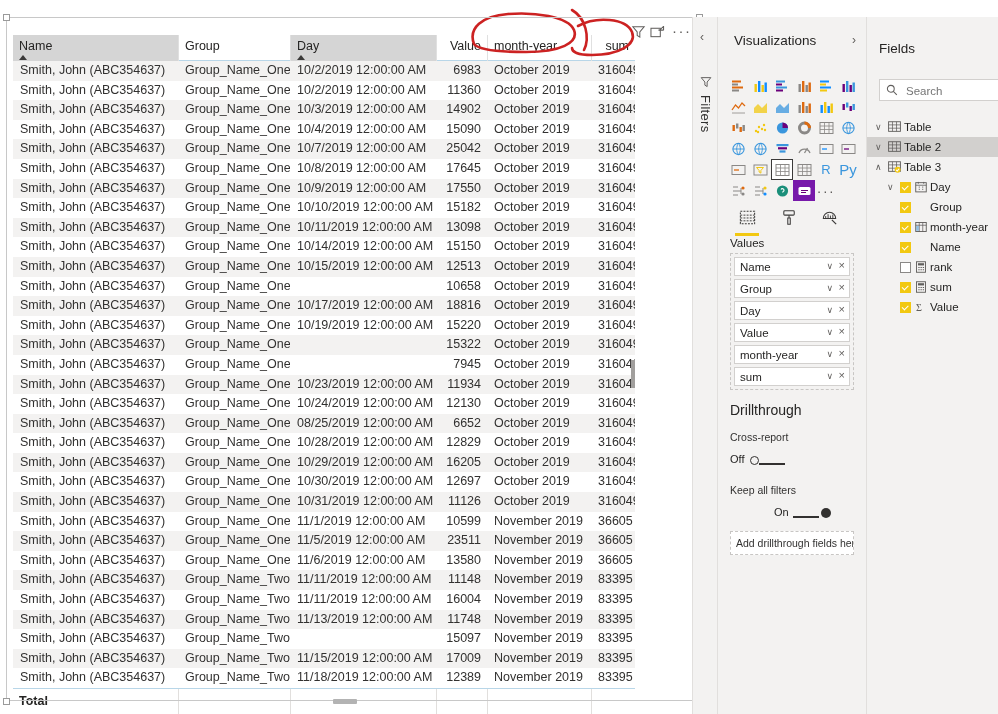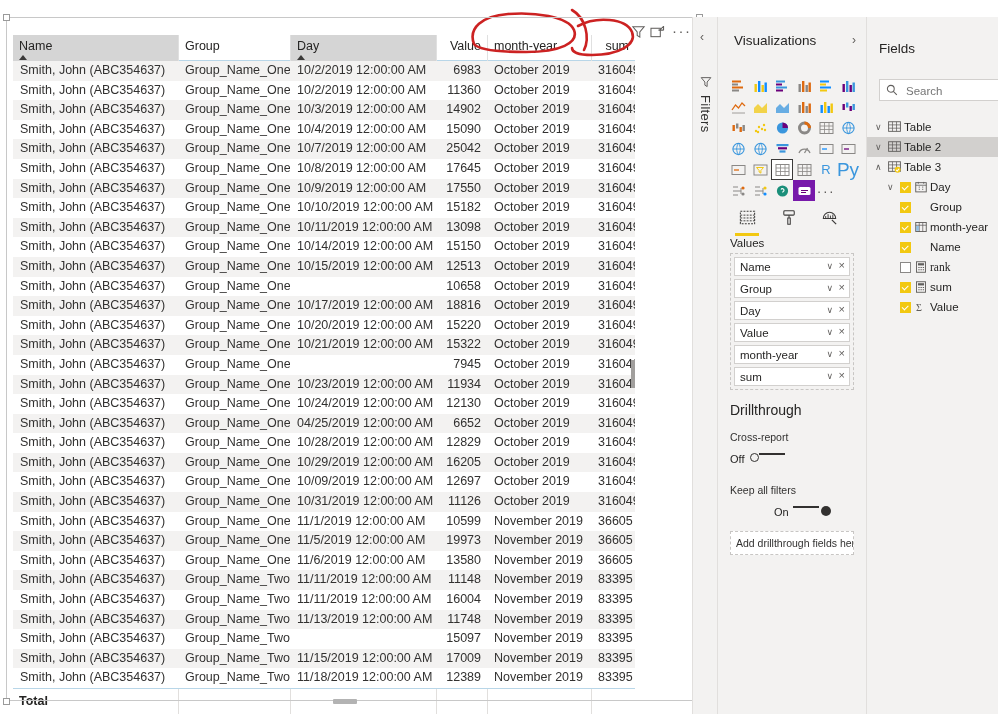--- a/index.html
+++ b/index.html
@@ -175,21 +175,21 @@
   }
   .well:last-child { margin-bottom: 0; }
   .well .chev { position:absolute; right:16px; top:3px; color:#605e5c; font-size:9px; }
   .well .xmark { position:absolute; right:4px; top:1px; color:#605e5c; font-size:11px; cursor:pointer; }
 
   #drill-title { position:absolute; left:12px; top:385px; font-size:14px; color:#252423; }
   #cross-report-label { position:absolute; left:12px; top:414px; font-size:10.5px; color:#323130; }
   #cross-report-toggle { position:absolute; left:12px; top:436px; font-size:11px; color:#252423; }
   #keep-filters-label { position:absolute; left:12px; top:467px; font-size:10.5px; color:#323130; }
   #keep-filters-toggle { position:absolute; left:12px; top:489px; font-size:11px; color:#252423;margin-left:44px; }
-  .tgl { display:inline-flex; align-items:flex-start; gap:4px; cursor:pointer; }
+  .tgl { display:inline-flex; align-items:flex-end; gap:4px; cursor:pointer; }
   .tgl .track { display:inline-block; width:26px; height:2px; background:#323130; position:relative; }
   .tgl.off .knob {
     display:inline-block; width:9px;height:9px;border-radius:50%;
     border:1.5px solid #323130; background:#f3f2f1; position:relative; left:2px; top:0;
   }
   .tgl.on .knob {
     display:inline-block; width:10px;height:10px;border-radius:50%;
     background:#323130; position:relative; left:-2px;
   }
   .tgl.off .track { margin-left:-2px; }
@@ -365,29 +365,28 @@
               <div class="cell c-name">Smith, John (ABC354637)</div>
               <div class="cell c-group">Group_Name_One</div>
               <div class="cell c-day">10/17/2019 12:00:00 AM</div>
               <div class="cell c-value num">18816</div>
               <div class="cell c-my">October 2019</div>
               <div class="cell c-sum num">316049</div>
             </div>
             <div class="row">
               <div class="cell c-name">Smith, John (ABC354637)</div>
               <div class="cell c-group">Group_Name_One</div>
-              <div class="cell c-day">10/20/2019 12:00:00 AM</div>
+              <div class="cell c-day">10/19/2019 12:00:00 AM</div>
               <div class="cell c-value num">15220</div>
               <div class="cell c-my">October 2019</div>
               <div class="cell c-sum num">316049</div>
             </div>
             <div class="row alt">
               <div class="cell c-name">Smith, John (ABC354637)</div>
               <div class="cell c-group">Group_Name_One</div>
-              <div class="cell c-day">10/21/2019 12:00:00 AM</div>
               <div class="cell c-value num">15322</div>
               <div class="cell c-my">October 2019</div>
               <div class="cell c-sum num">316049</div>
             </div>
             <div class="row">
               <div class="cell c-name">Smith, John (ABC354637)</div>
               <div class="cell c-group">Group_Name_One</div>
               <div class="cell c-value num">7945</div>
               <div class="cell c-my">October 2019</div>
               <div class="cell c-sum num">316049</div>
@@ -404,21 +403,21 @@
               <div class="cell c-name">Smith, John (ABC354637)</div>
               <div class="cell c-group">Group_Name_One</div>
               <div class="cell c-day">10/24/2019 12:00:00 AM</div>
               <div class="cell c-value num">12130</div>
               <div class="cell c-my">October 2019</div>
               <div class="cell c-sum num">316049</div>
             </div>
             <div class="row alt">
               <div class="cell c-name">Smith, John (ABC354637)</div>
               <div class="cell c-group">Group_Name_One</div>
-              <div class="cell c-day">04/25/2019 12:00:00 AM</div>
+              <div class="cell c-day">08/25/2019 12:00:00 AM</div>
               <div class="cell c-value num">6652</div>
               <div class="cell c-my">October 2019</div>
               <div class="cell c-sum num">316049</div>
             </div>
             <div class="row">
               <div class="cell c-name">Smith, John (ABC354637)</div>
               <div class="cell c-group">Group_Name_One</div>
               <div class="cell c-day">10/28/2019 12:00:00 AM</div>
               <div class="cell c-value num">12829</div>
               <div class="cell c-my">October 2019</div>
@@ -428,21 +427,21 @@
               <div class="cell c-name">Smith, John (ABC354637)</div>
               <div class="cell c-group">Group_Name_One</div>
               <div class="cell c-day">10/29/2019 12:00:00 AM</div>
               <div class="cell c-value num">16205</div>
               <div class="cell c-my">October 2019</div>
               <div class="cell c-sum num">316049</div>
             </div>
             <div class="row">
               <div class="cell c-name">Smith, John (ABC354637)</div>
               <div class="cell c-group">Group_Name_One</div>
-              <div class="cell c-day">10/09/2019 12:00:00 AM</div>
+              <div class="cell c-day">10/30/2019 12:00:00 AM</div>
               <div class="cell c-value num">12697</div>
               <div class="cell c-my">October 2019</div>
               <div class="cell c-sum num">316049</div>
             </div>
             <div class="row alt">
               <div class="cell c-name">Smith, John (ABC354637)</div>
               <div class="cell c-group">Group_Name_One</div>
               <div class="cell c-day">10/31/2019 12:00:00 AM</div>
               <div class="cell c-value num">11126</div>
               <div class="cell c-my">October 2019</div>
@@ -453,21 +452,21 @@
               <div class="cell c-group">Group_Name_One</div>
               <div class="cell c-day">11/1/2019 12:00:00 AM</div>
               <div class="cell c-value num">10599</div>
               <div class="cell c-my">November 2019</div>
               <div class="cell c-sum num">36605</div>
             </div>
             <div class="row alt">
               <div class="cell c-name">Smith, John (ABC354637)</div>
               <div class="cell c-group">Group_Name_One</div>
               <div class="cell c-day">11/5/2019 12:00:00 AM</div>
-              <div class="cell c-value num">19973</div>
+              <div class="cell c-value num">23511</div>
               <div class="cell c-my">November 2019</div>
               <div class="cell c-sum num">36605</div>
             </div>
             <div class="row">
               <div class="cell c-name">Smith, John (ABC354637)</div>
               <div class="cell c-group">Group_Name_One</div>
               <div class="cell c-day">11/6/2019 12:00:00 AM</div>
               <div class="cell c-value num">13580</div>
               <div class="cell c-my">November 2019</div>
               <div class="cell c-sum num">36605</div>
@@ -762,21 +761,21 @@
             <path d="M1 5h13M1 8.5h13M5.5 1.5v11M10 1.5v11" stroke="#8a8886" stroke-width="0.8"></path>
           </svg>
         </div>
         <div class="viz-btn">
           <svg width="15" height="14" viewBox="0 0 15 14">
             <rect x="1" y="1.5" width="13" height="11" fill="none" stroke="#8a8886" stroke-width="1"></rect>
             <path d="M1 5h13M1 8.5h13M5.5 1.5v11M10 1.5v11" stroke="#8a8886" stroke-width="0.8"></path>
           </svg>
         </div>
         <div class="viz-btn" style="color: rgb(58, 150, 221); font-size: 13px;">R</div>
-        <div class="viz-btn" style="color: rgb(58, 150, 221); font-size: 19px;">Py</div>
+        <div class="viz-btn" style="color: rgb(58, 150, 221); font-size: 15px;">Py</div>
         <div class="viz-btn">
           <svg width="15" height="14" viewBox="0 0 15 14">
             <path d="M2 3h5M2 7h5M2 11h5M7 7h3M10 4v6" fill="none" stroke="#8a8886" stroke-width="1"></path>
             <circle cx="12" cy="4" r="1.6" fill="#de6a10"></circle>
             <circle cx="12" cy="10" r="1.6" fill="#8a8886"></circle>
           </svg>
         </div>
         <div class="viz-btn">
           <svg width="15" height="14" viewBox="0 0 15 14">
             <path d="M2 3h5M2 7h5M2 11h5M7 7h3M10 4v6" fill="none" stroke="#8a8886" stroke-width="1"></path>
@@ -925,21 +924,21 @@
               <rect x="1.4" y="5.4" width="2.6" height="5.2" fill="#3a96dd" opacity="0.55"></rect>
             </svg>
           </span>
           <span>month-year</span>
         </div>
         <div class="fnode" style="padding-left: 33px;">
           <span class="cbx"></span>
           <span class="fico blank"></span>
           <span>Name</span>
         </div>
-        <div class="fnode" style="padding-left: 33px; font-family: Liberation Serif, serif;">
+        <div class="fnode" style="padding-left: 33px;">
           <span class="cbx unchecked"></span>
           <span class="fico">
             <svg width="12" height="12" viewBox="0 0 13 13">
               <rect x="1.6" y="0.8" width="9.8" height="11.4" fill="none" stroke="#605e5c" stroke-width="1"></rect>
               <rect x="3.2" y="2.4" width="6.6" height="2.4" fill="#605e5c"></rect>
               <path d="M3.6 7h1.4M6 7h1.4M8.4 7h1.4M3.6 9.4h1.4M6 9.4h1.4M8.4 9.4h1.4" stroke="#605e5c" stroke-width="1.1"></path>
             </svg>
           </span>
           <span>rank</span>
         </div>

